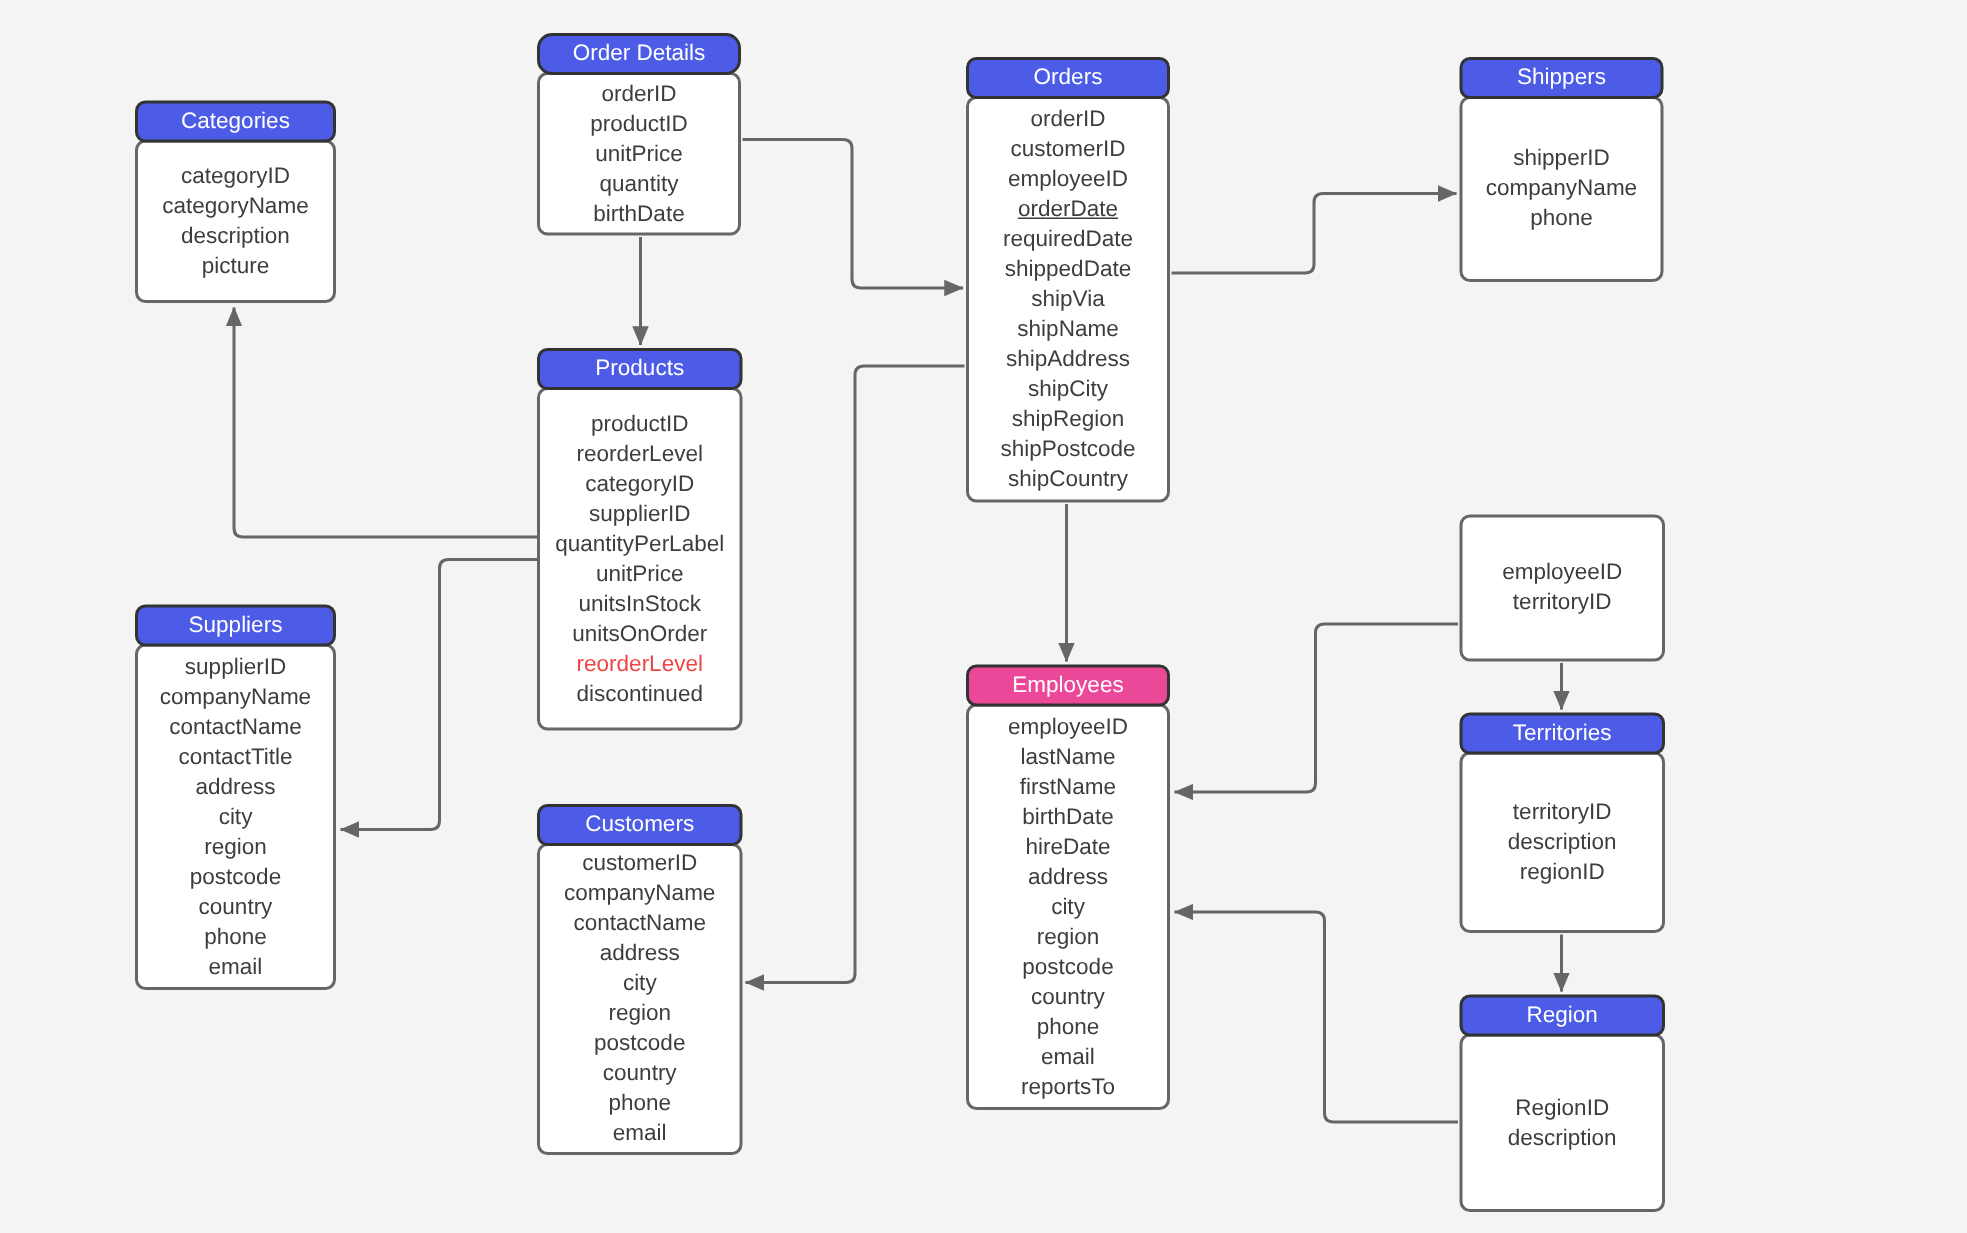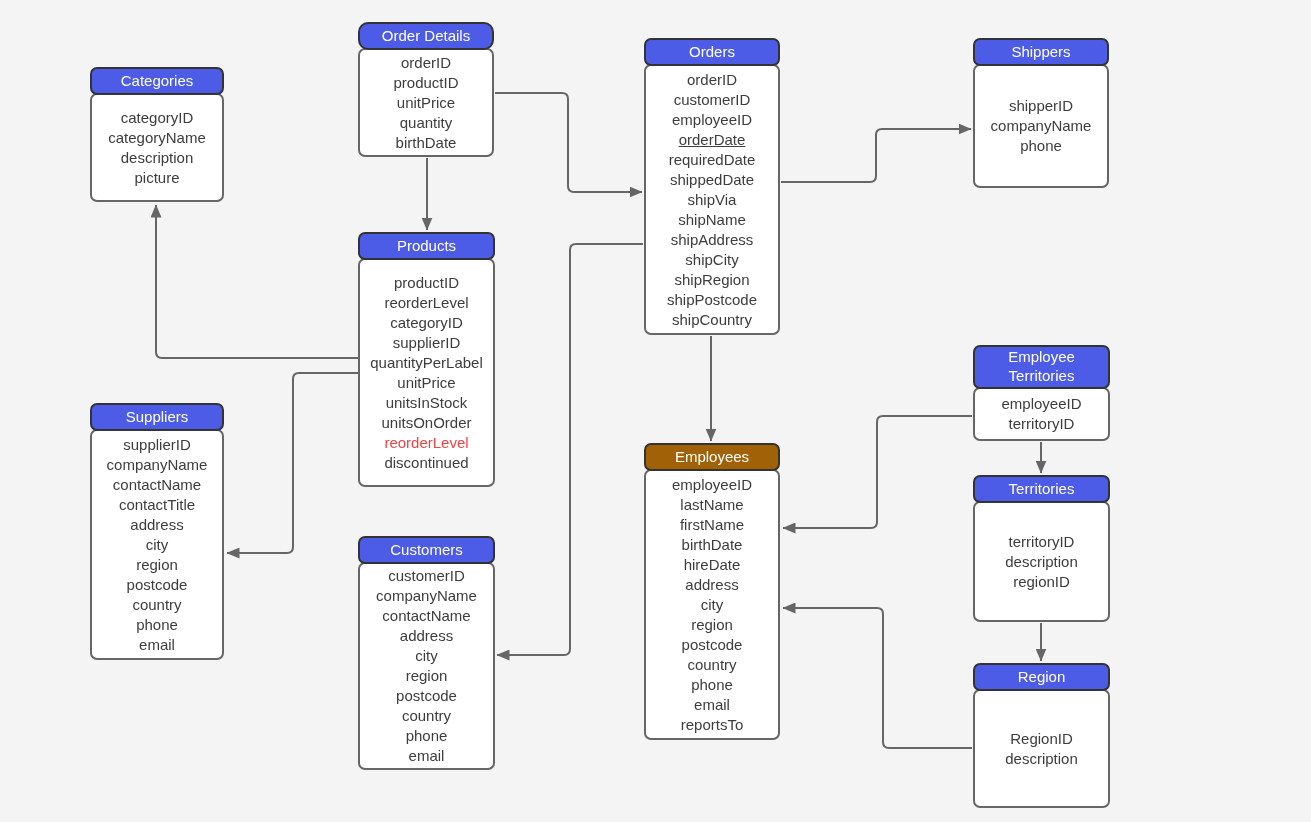--- a/index.html
+++ b/index.html
@@ -185,39 +185,38 @@
           <div class="entity-field" style="color: rgb(61, 61, 61);">address</div>
           <div class="entity-field" style="color: rgb(61, 61, 61);">city</div>
           <div class="entity-field" style="color: rgb(61, 61, 61);">region</div>
           <div class="entity-field" style="color: rgb(61, 61, 61);">postcode</div>
           <div class="entity-field" style="color: rgb(61, 61, 61);">country</div>
           <div class="entity-field" style="color: rgb(61, 61, 61);">phone</div>
           <div class="entity-field" style="color: rgb(61, 61, 61);">email</div>
         </div>
       </div>
       <div class="entity" style="left: 644px; top: 443px; width: 136px; height: 297px;">
-        <div class="entity-header" style="height: 28px; background: #a16207; border-color: rgb(51, 51, 51); color: rgb(255, 255, 255);">Employees</div>
+        <div class="entity-header" style="height: 28px; background: #ec4899; border-color: rgb(51, 51, 51); color: rgb(255, 255, 255);">Employees</div>
         <div class="entity-body" style="background: rgb(255, 255, 255); border-color: rgb(102, 102, 102);">
           <div class="entity-field" style="color: rgb(61, 61, 61);">employeeID</div>
           <div class="entity-field" style="color: rgb(61, 61, 61);">lastName</div>
           <div class="entity-field" style="color: rgb(61, 61, 61);">firstName</div>
           <div class="entity-field" style="color: rgb(61, 61, 61);">birthDate</div>
           <div class="entity-field" style="color: rgb(61, 61, 61);">hireDate</div>
           <div class="entity-field" style="color: rgb(61, 61, 61);">address</div>
           <div class="entity-field" style="color: rgb(61, 61, 61);">city</div>
           <div class="entity-field" style="color: rgb(61, 61, 61);">region</div>
           <div class="entity-field" style="color: rgb(61, 61, 61);">postcode</div>
           <div class="entity-field" style="color: rgb(61, 61, 61);">country</div>
           <div class="entity-field" style="color: rgb(61, 61, 61);">phone</div>
           <div class="entity-field" style="color: rgb(61, 61, 61);">email</div>
           <div class="entity-field" style="color: rgb(61, 61, 61);">reportsTo</div>
         </div>
       </div>
       <div class="entity" style="left: 973px; top: 345px; width: 137px; height: 96px;">
-        <div class="entity-header" style="height: 44px; background: rgb(77, 92, 230); border-color: rgb(51, 51, 51); color: rgb(255, 255, 255);">Employee Territories</div>
         <div class="entity-body" style="background: rgb(255, 255, 255); border-color: rgb(102, 102, 102);">
           <div class="entity-field" style="color: rgb(61, 61, 61);">employeeID</div>
           <div class="entity-field" style="color: rgb(61, 61, 61);">territoryID</div>
         </div>
       </div>
       <div class="entity" style="left: 973px; top: 475px; width: 137px; height: 147px;">
         <div class="entity-header" style="height: 28px; background: rgb(77, 92, 230); border-color: rgb(51, 51, 51); color: rgb(255, 255, 255);">Territories</div>
         <div class="entity-body" style="background: rgb(255, 255, 255); border-color: rgb(102, 102, 102);">
           <div class="entity-field" style="color: rgb(61, 61, 61);">territoryID</div>
           <div class="entity-field" style="color: rgb(61, 61, 61);">description</div>

